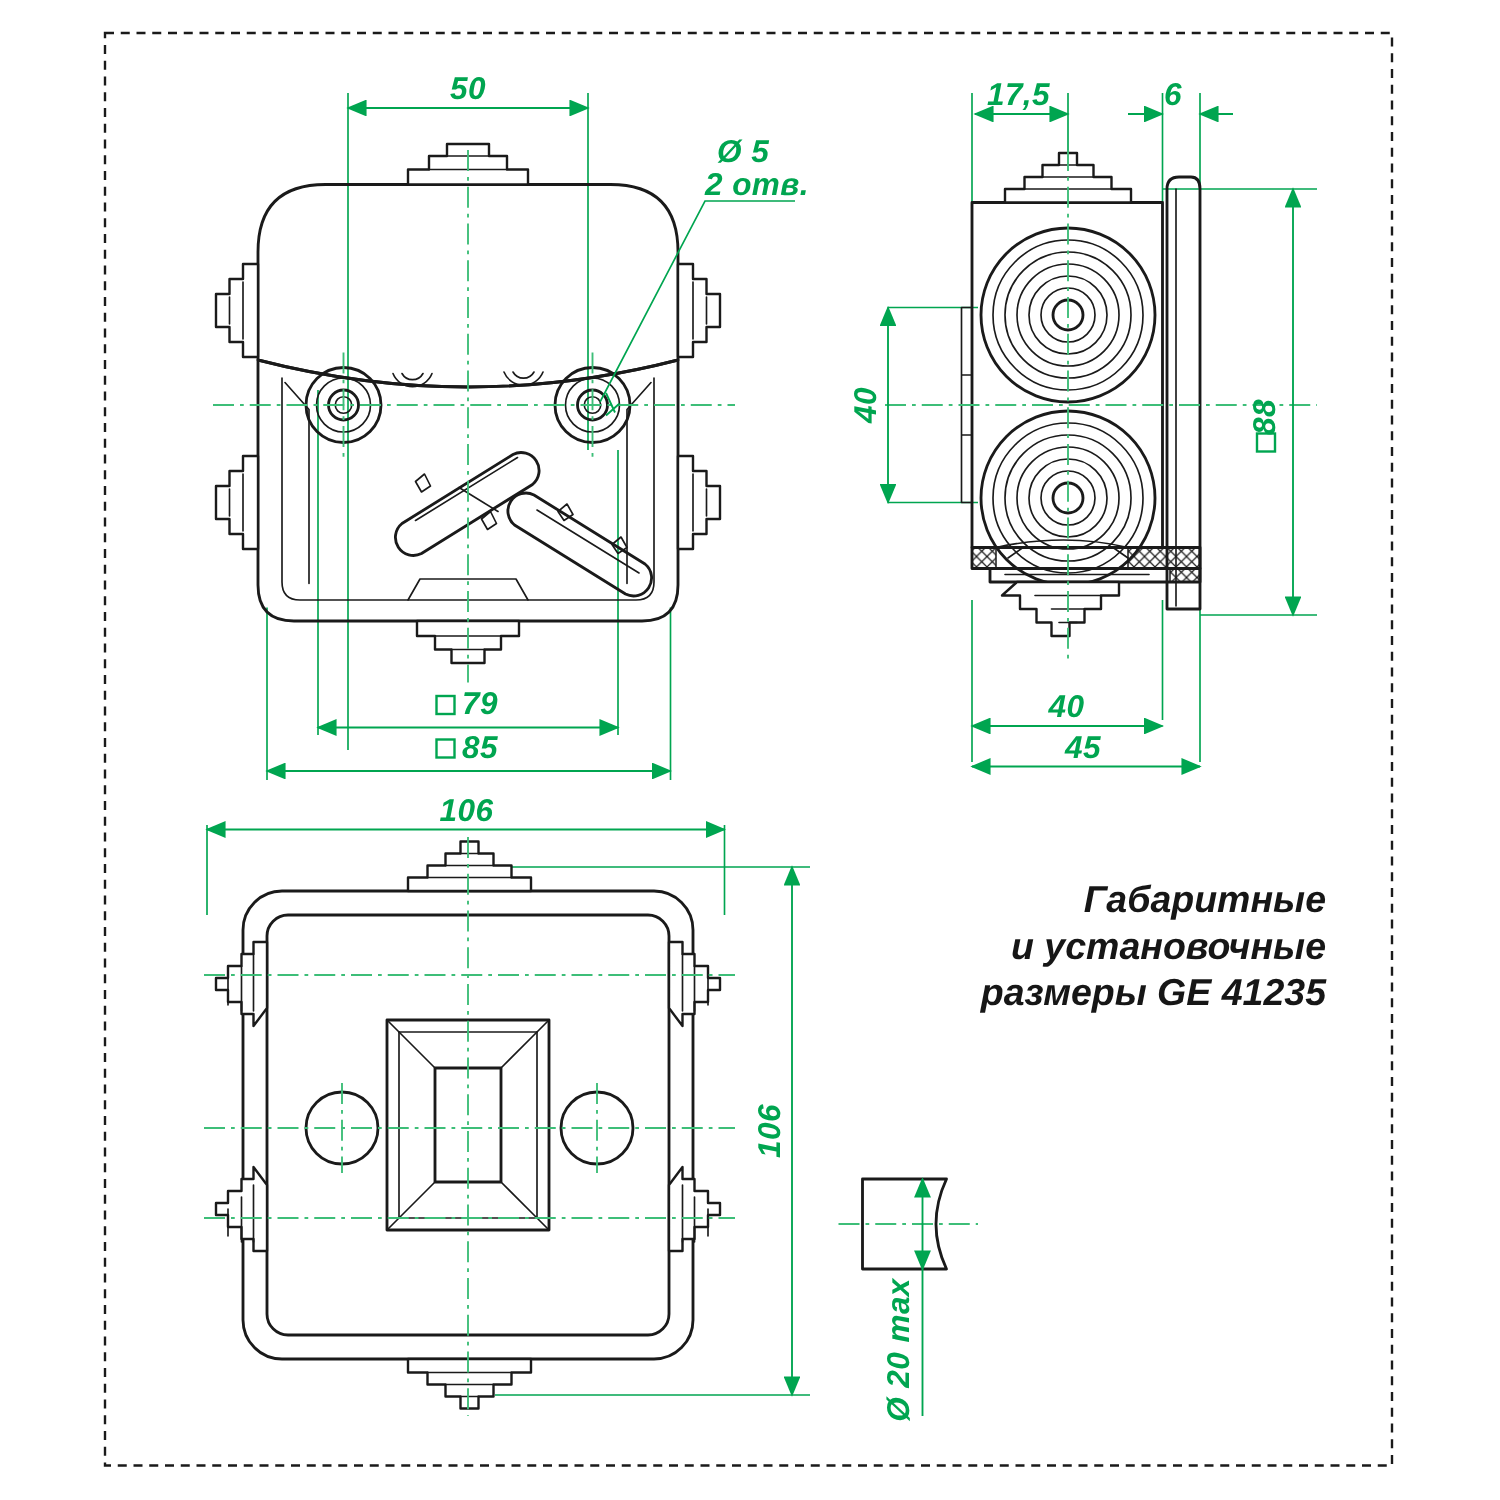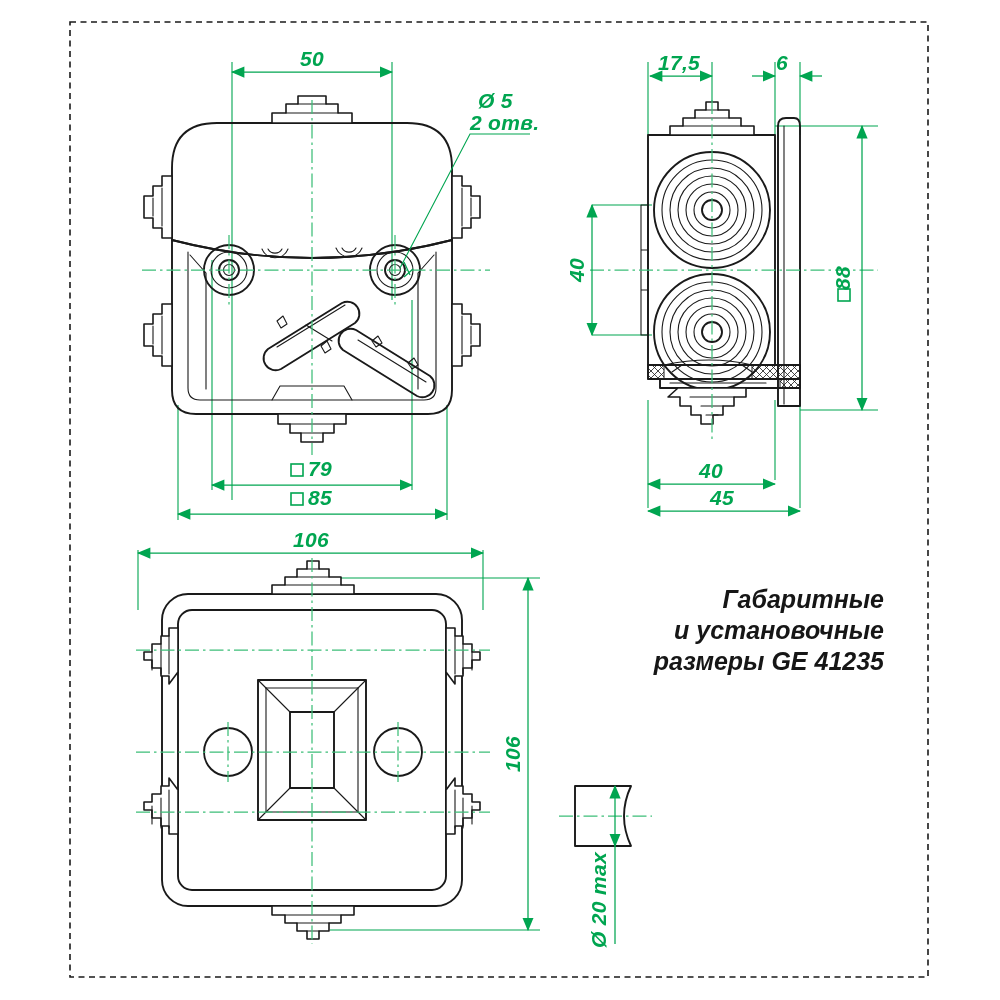--- a/index.html
+++ b/index.html
@@ -10,20 +10,21 @@
   }
   body {
     font-family: "Liberation Sans", sans-serif;
   }
   #sheet {
     position: relative;
     width: 1000px;
     height: 1000px;
     background: #ffffff;
     overflow: hidden;
+    border-radius: 14px;
   }
   #sheet svg {
     display: block;
   }
   
   .obj      { fill: none; stroke: #1a1a1a; stroke-width: 1.9; stroke-linejoin: round; stroke-linecap: round; }
   .obj-thin { fill: none; stroke: #1a1a1a; stroke-width: 1.1; stroke-linejoin: round; stroke-linecap: round; }
   .obj-fill { fill: #ffffff; stroke: #1a1a1a; stroke-width: 1.6; stroke-linejoin: round; }
   .dim      { fill: none; stroke: #00A550; stroke-width: 1.25; }
   .dimx     { fill: none; stroke: #00A550; stroke-width: 1.1; }

